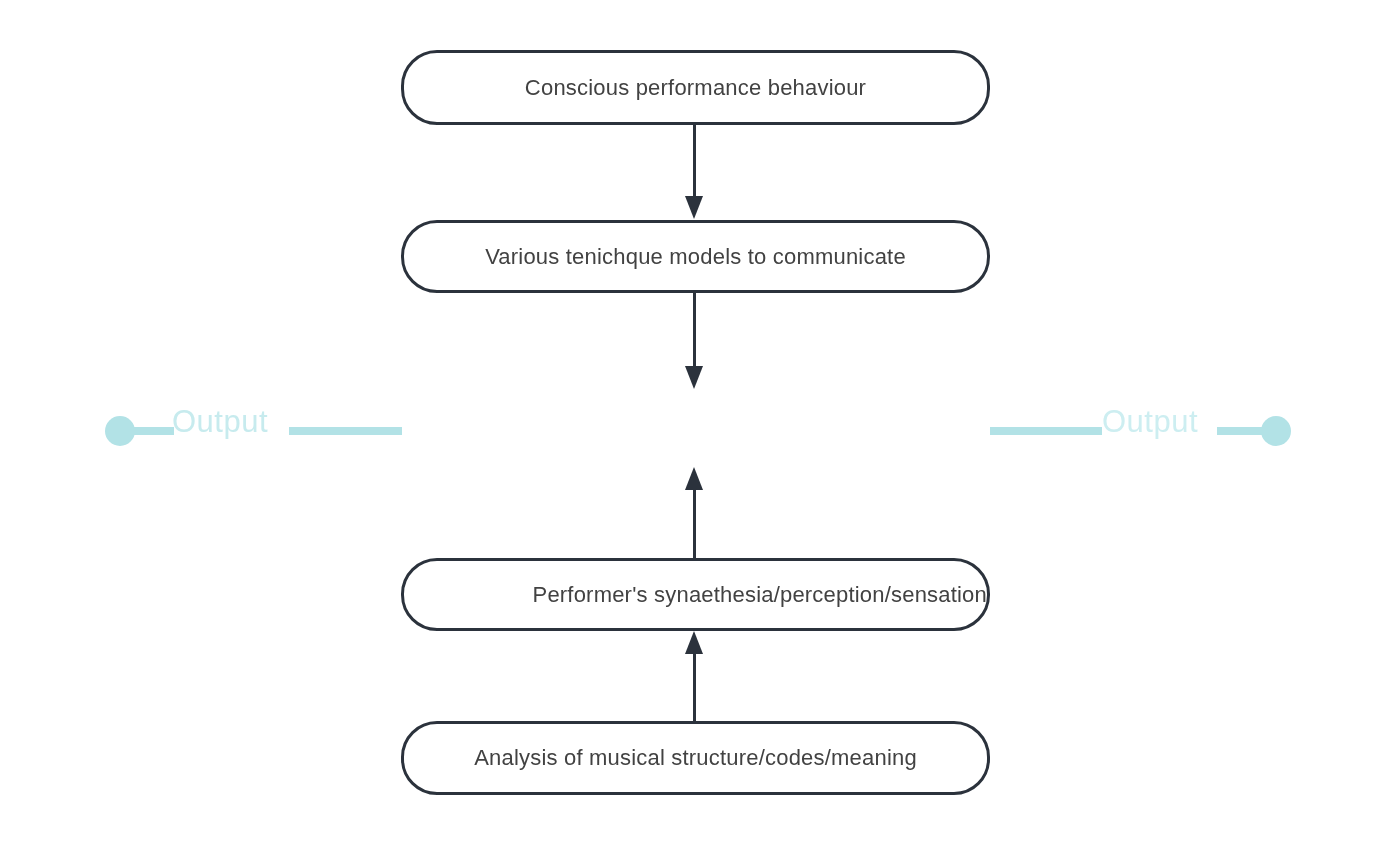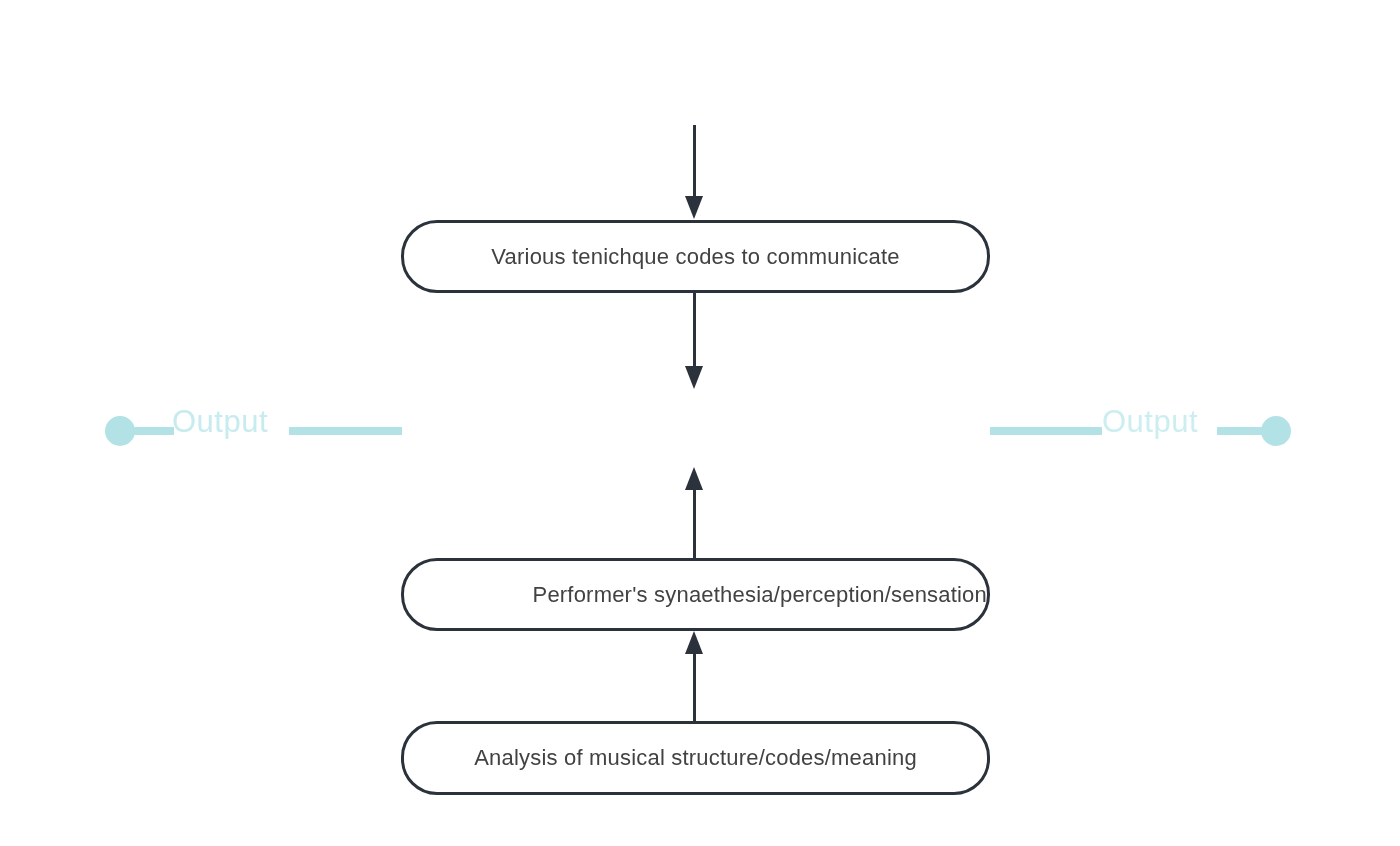--- a/index.html
+++ b/index.html
@@ -82,26 +82,29 @@
   .line-ra{left:990px;width:112px;}
   .text-r{left:1102px;color:#cdeef1;}
   .line-rb{left:1217px;width:46px;}
   .dot-r{left:1261px;}
 </style>
 </head>
 <body>
 
 <div class="canvas">
 
+  <div class="fbox white b1">
+    <span>Conscious performance behaviour</span>
+  </div>
 
   <div class="ar-line l1"></div>
   <div class="ar-head down h1"></div>
 
   <div class="fbox white b2">
-    <span>Various tenichque codes to communicate</span>
+    <span>Various tenichque models to communicate</span>
   </div>
 
   <div class="ar-line l2"></div>
   <div class="ar-head down h2"></div>
 
   <div class="out-dot dot-l"></div>
   <div class="out-line line-la"></div>
   <span class="out-text text-l">Output</span>
   <div class="out-line line-lb"></div>
 

